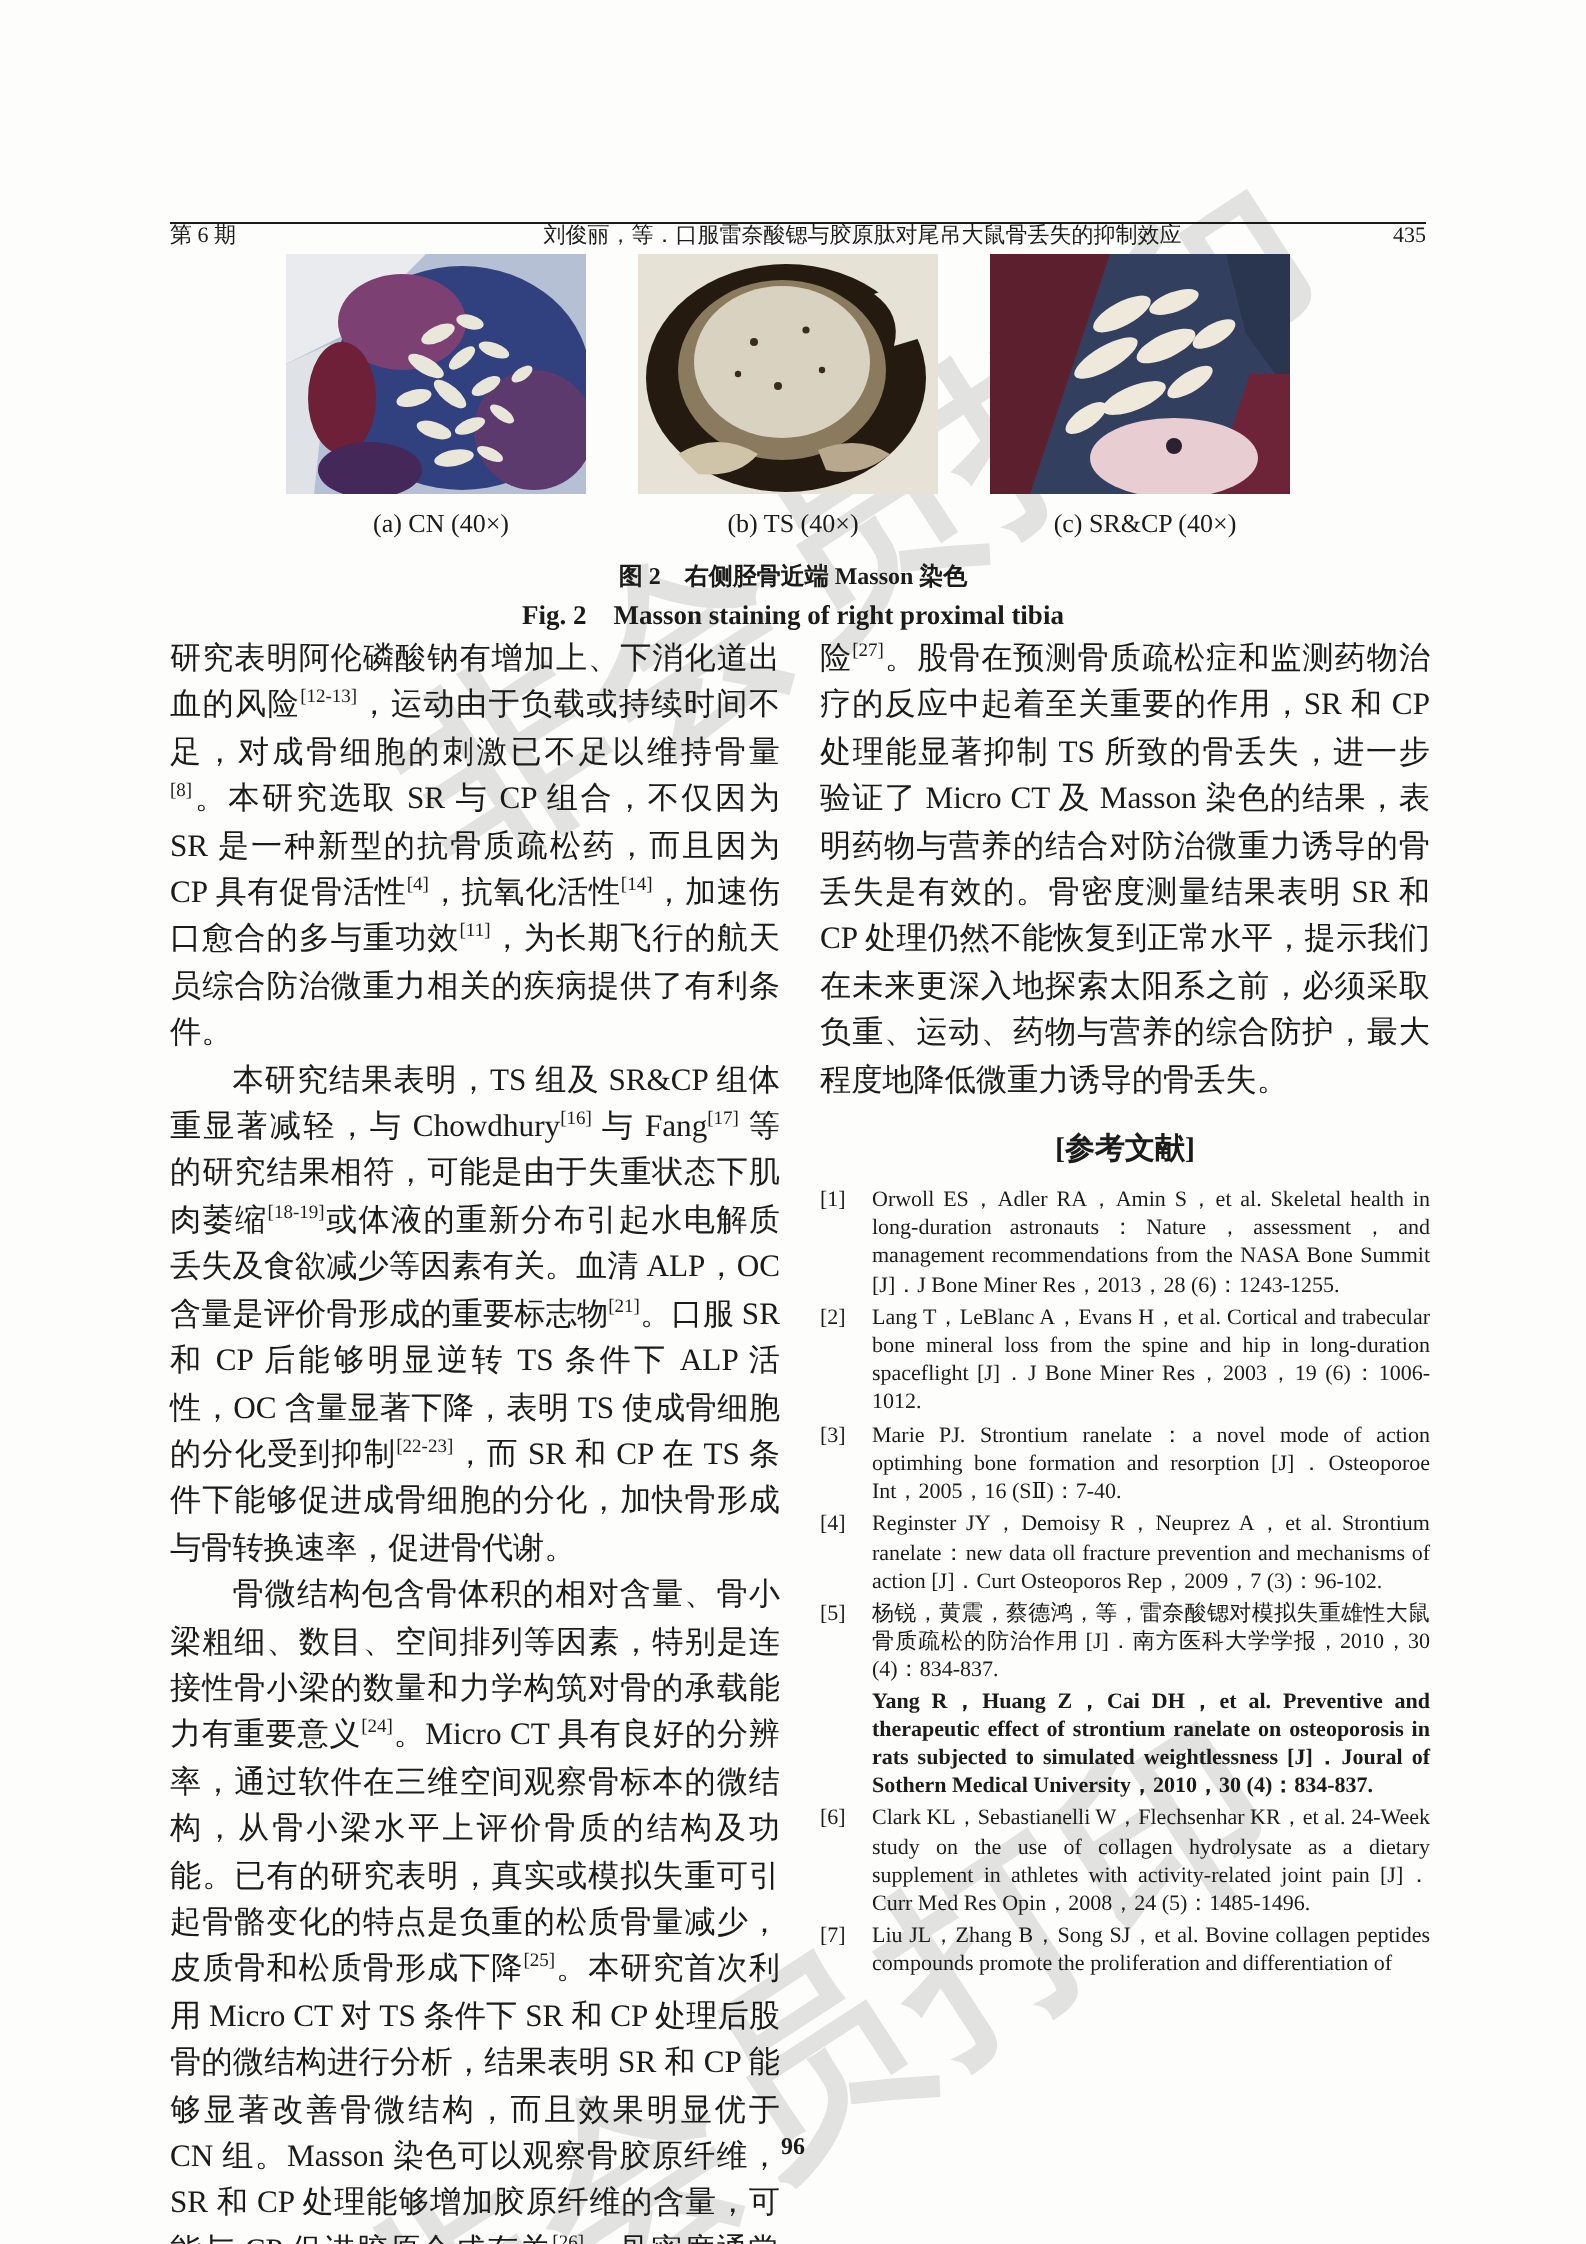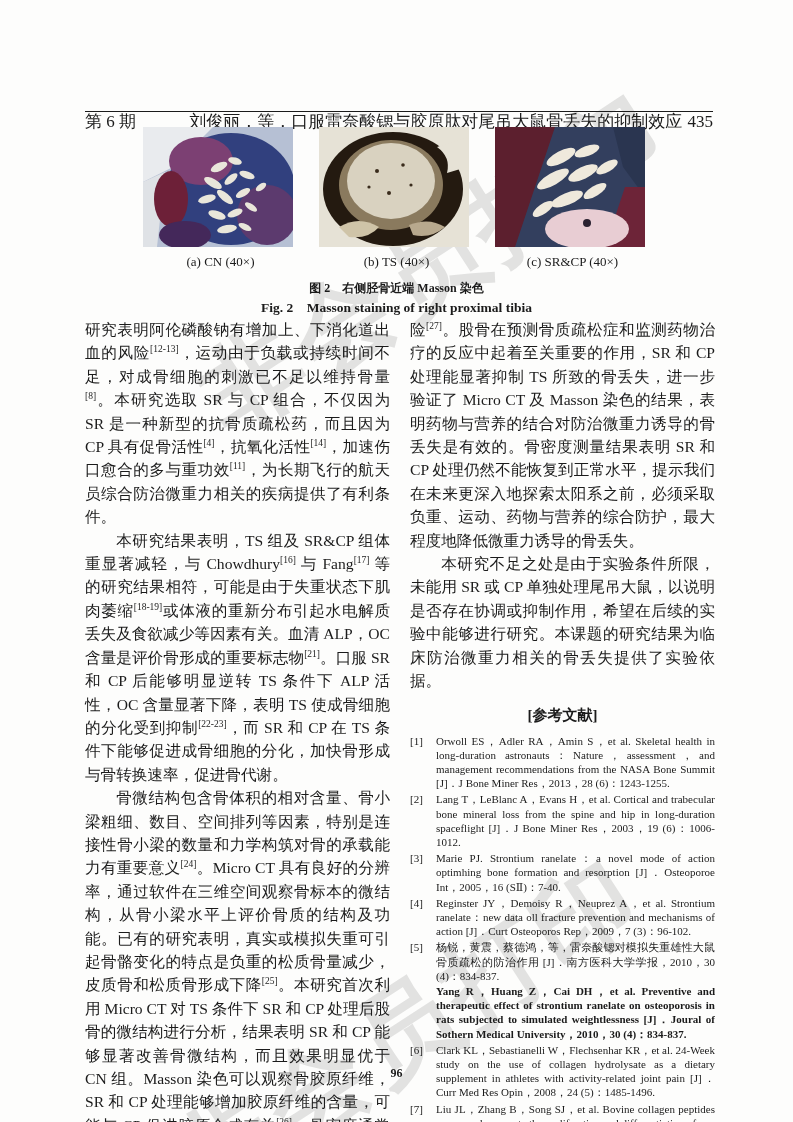--- a/index.html
+++ b/index.html
@@ -15,21 +15,21 @@
     font-family:"Liberation Sans","DejaVu Sans",sans-serif;
     font-size:100px; font-weight:bold; color:rgba(90,90,90,0.16);
     transform-origin:0 0; transform:rotate(-33deg); letter-spacing:6px;
     pointer-events:none;
   }
   .wm1 { left:175px; top:352px; }
   .wm2 { left:150px; top:1118px; }
   
   .hdr {
     position:absolute; top:84px; left:85px; width:628px;
-    display:flex; align-items:baseline; font-size:17px;
+    display:flex; align-items:baseline; font-size:11px;
   }
   .hdr-issue { flex:none; }
   .hdr-title { flex:1; text-align:center;padding-left:48px; }
   .hdr-page { flex:none;margin-top:28px; }
   .hdr-rule { position:absolute; top:111px; left:85px; width:628px; border-top:1.6px solid #1b1b1b; }
   
   .fig { position:absolute; top:127px; left:143px; width:507px; }
   .panels { display:flex; gap:21px; }
   .panel { width:178px;font-family:Liberation Serif, serif; }
   .panel svg { display:block; width:150px; height:120px; }
@@ -151,21 +151,20 @@
     <div class="columns">
 
       <div class="col">
         <p class="noindent supify">研究表明阿伦磷酸钠有增加上、下消化道出血的风险<sup>[12-13]</sup>，运动由于负载或持续时间不足，对成骨细胞的刺激已不足以维持骨量<sup>[8]</sup>。本研究选取 SR 与 CP 组合，不仅因为 SR 是一种新型的抗骨质疏松药，而且因为 CP 具有促骨活性<sup>[4]</sup>，抗氧化活性<sup>[14]</sup>，加速伤口愈合的多与重功效<sup>[11]</sup>，为长期飞行的航天员综合防治微重力相关的疾病提供了有利条件。</p>
         <p class="supify">本研究结果表明，TS 组及 SR&amp;CP 组体重显著减轻，与 Chowdhury<sup>[16]</sup> 与 Fang<sup>[17]</sup> 等的研究结果相符，可能是由于失重状态下肌肉萎缩<sup>[18-19]</sup>或体液的重新分布引起水电解质丢失及食欲减少等因素有关。血清 ALP，OC 含量是评价骨形成的重要标志物<sup>[21]</sup>。口服 SR 和 CP 后能够明显逆转 TS 条件下 ALP 活性，OC 含量显著下降，表明 TS 使成骨细胞的分化受到抑制<sup>[22-23]</sup>，而 SR 和 CP 在 TS 条件下能够促进成骨细胞的分化，加快骨形成与骨转换速率，促进骨代谢。</p>
         <p class="supify">骨微结构包含骨体积的相对含量、骨小梁粗细、数目、空间排列等因素，特别是连接性骨小梁的数量和力学构筑对骨的承载能力有重要意义<sup>[24]</sup>。Micro CT 具有良好的分辨率，通过软件在三维空间观察骨标本的微结构，从骨小梁水平上评价骨质的结构及功能。已有的研究表明，真实或模拟失重可引起骨骼变化的特点是负重的松质骨量减少，皮质骨和松质骨形成下降<sup>[25]</sup>。本研究首次利用 Micro CT 对 TS 条件下 SR 和 CP 处理后股骨的微结构进行分析，结果表明 SR 和 CP 能够显著改善骨微结构，而且效果明显优于 CN 组。Masson 染色可以观察骨胶原纤维，SR 和 CP 处理能够增加胶原纤维的含量，可能与 CP 促进胶原合成有关<sup>[26]</sup>。骨密度通常被用来预测骨折风</p>
       </div>
 
       <div class="col">
         <p class="noindent supify">险<sup>[27]</sup>。股骨在预测骨质疏松症和监测药物治疗的反应中起着至关重要的作用，SR 和 CP 处理能显著抑制 TS 所致的骨丢失，进一步验证了 Micro CT 及 Masson 染色的结果，表明药物与营养的结合对防治微重力诱导的骨丢失是有效的。骨密度测量结果表明 SR 和 CP 处理仍然不能恢复到正常水平，提示我们在未来更深入地探索太阳系之前，必须采取负重、运动、药物与营养的综合防护，最大程度地降低微重力诱导的骨丢失。</p>
-        <p class="supify">本研究不足之处是由于实验条件所限，未能用 SR 或 CP 单独处理尾吊大鼠，以说明是否存在协调或抑制作用，希望在后续的实验中能够进行研究。本课题的研究结果为临床防治微重力相关的骨丢失提供了实验依据。</p>
 
         <div class="ref-heading">[参考文献]</div>
 
         <div class="refs">
           <div class="ref">
             <span class="ref-id">[1]</span>
             <span class="ref-body">Orwoll ES，Adler RA，Amin S，et al.  Skeletal health in long-duration astronauts：Nature，assessment，and management recommendations from the NASA Bone Summit [J]．J Bone Miner Res，2013，28 (6)：1243-1255.</span>
           </div>
           <div class="ref">
             <span class="ref-id">[2]</span>

